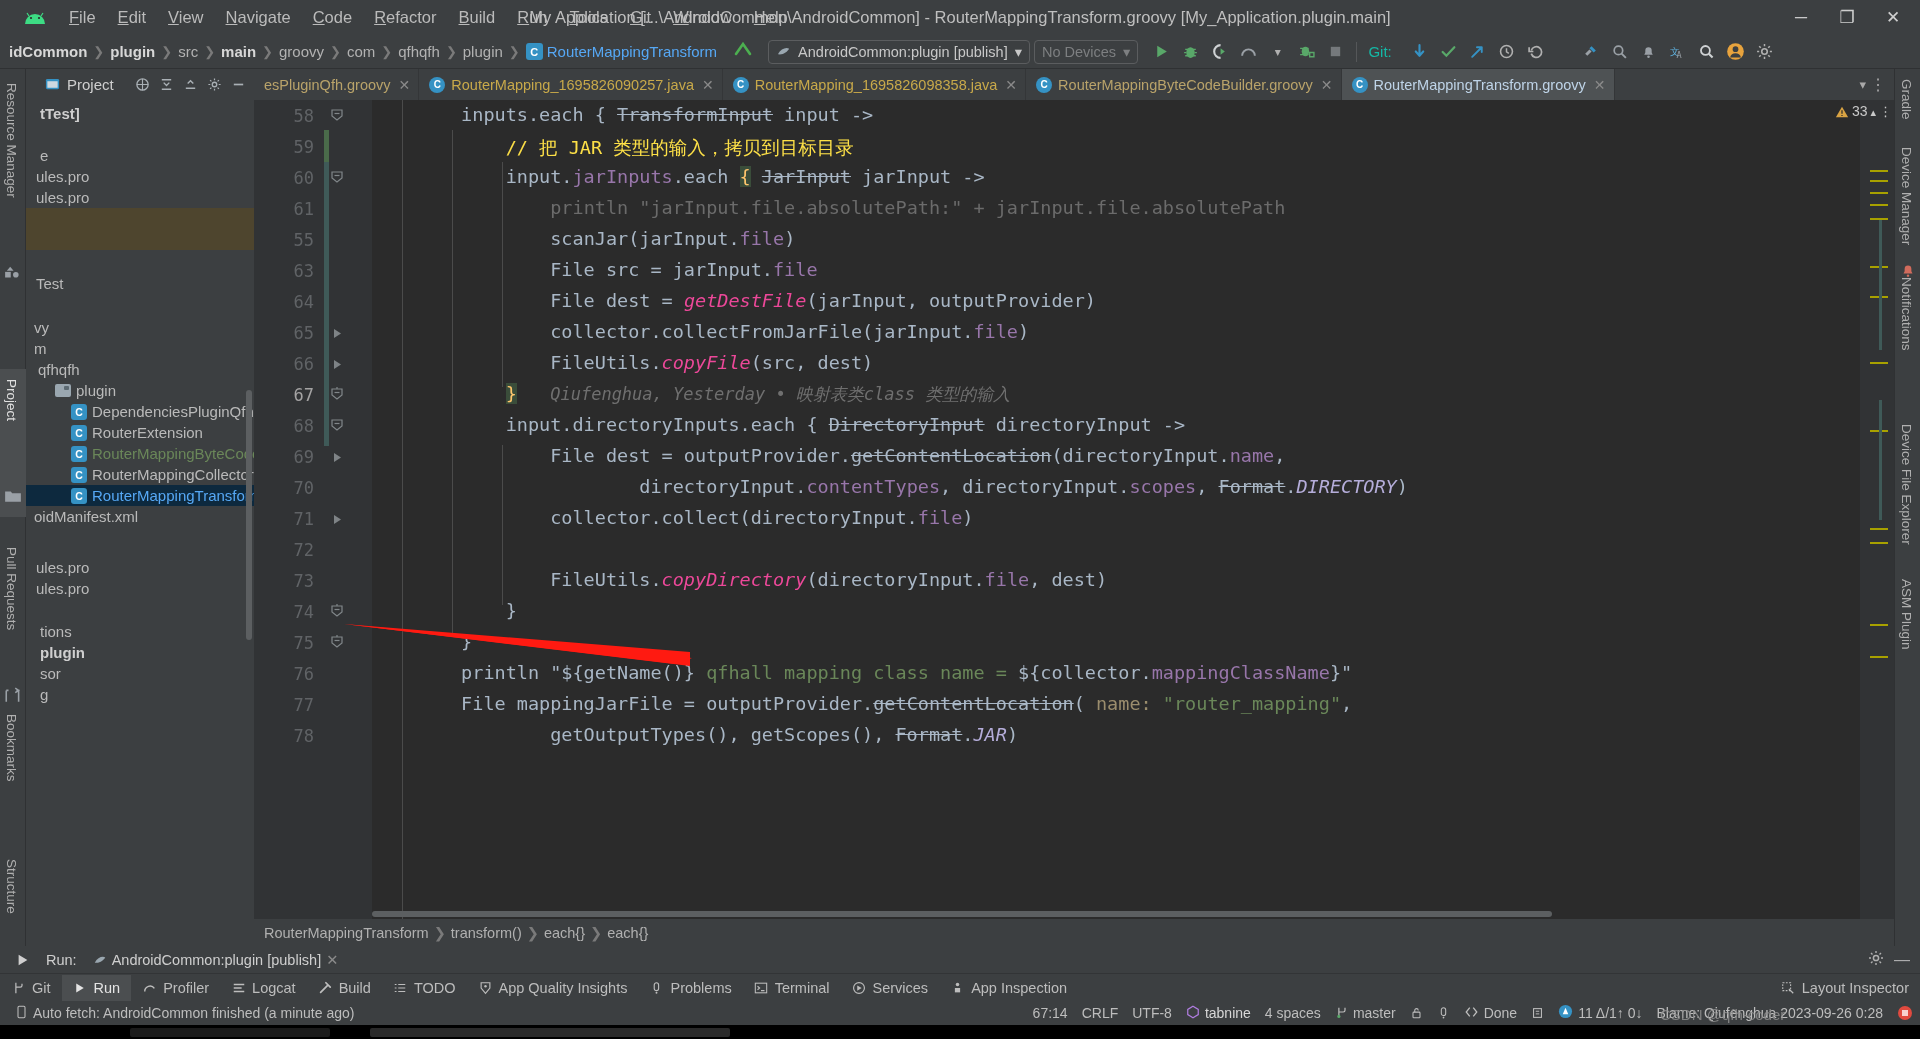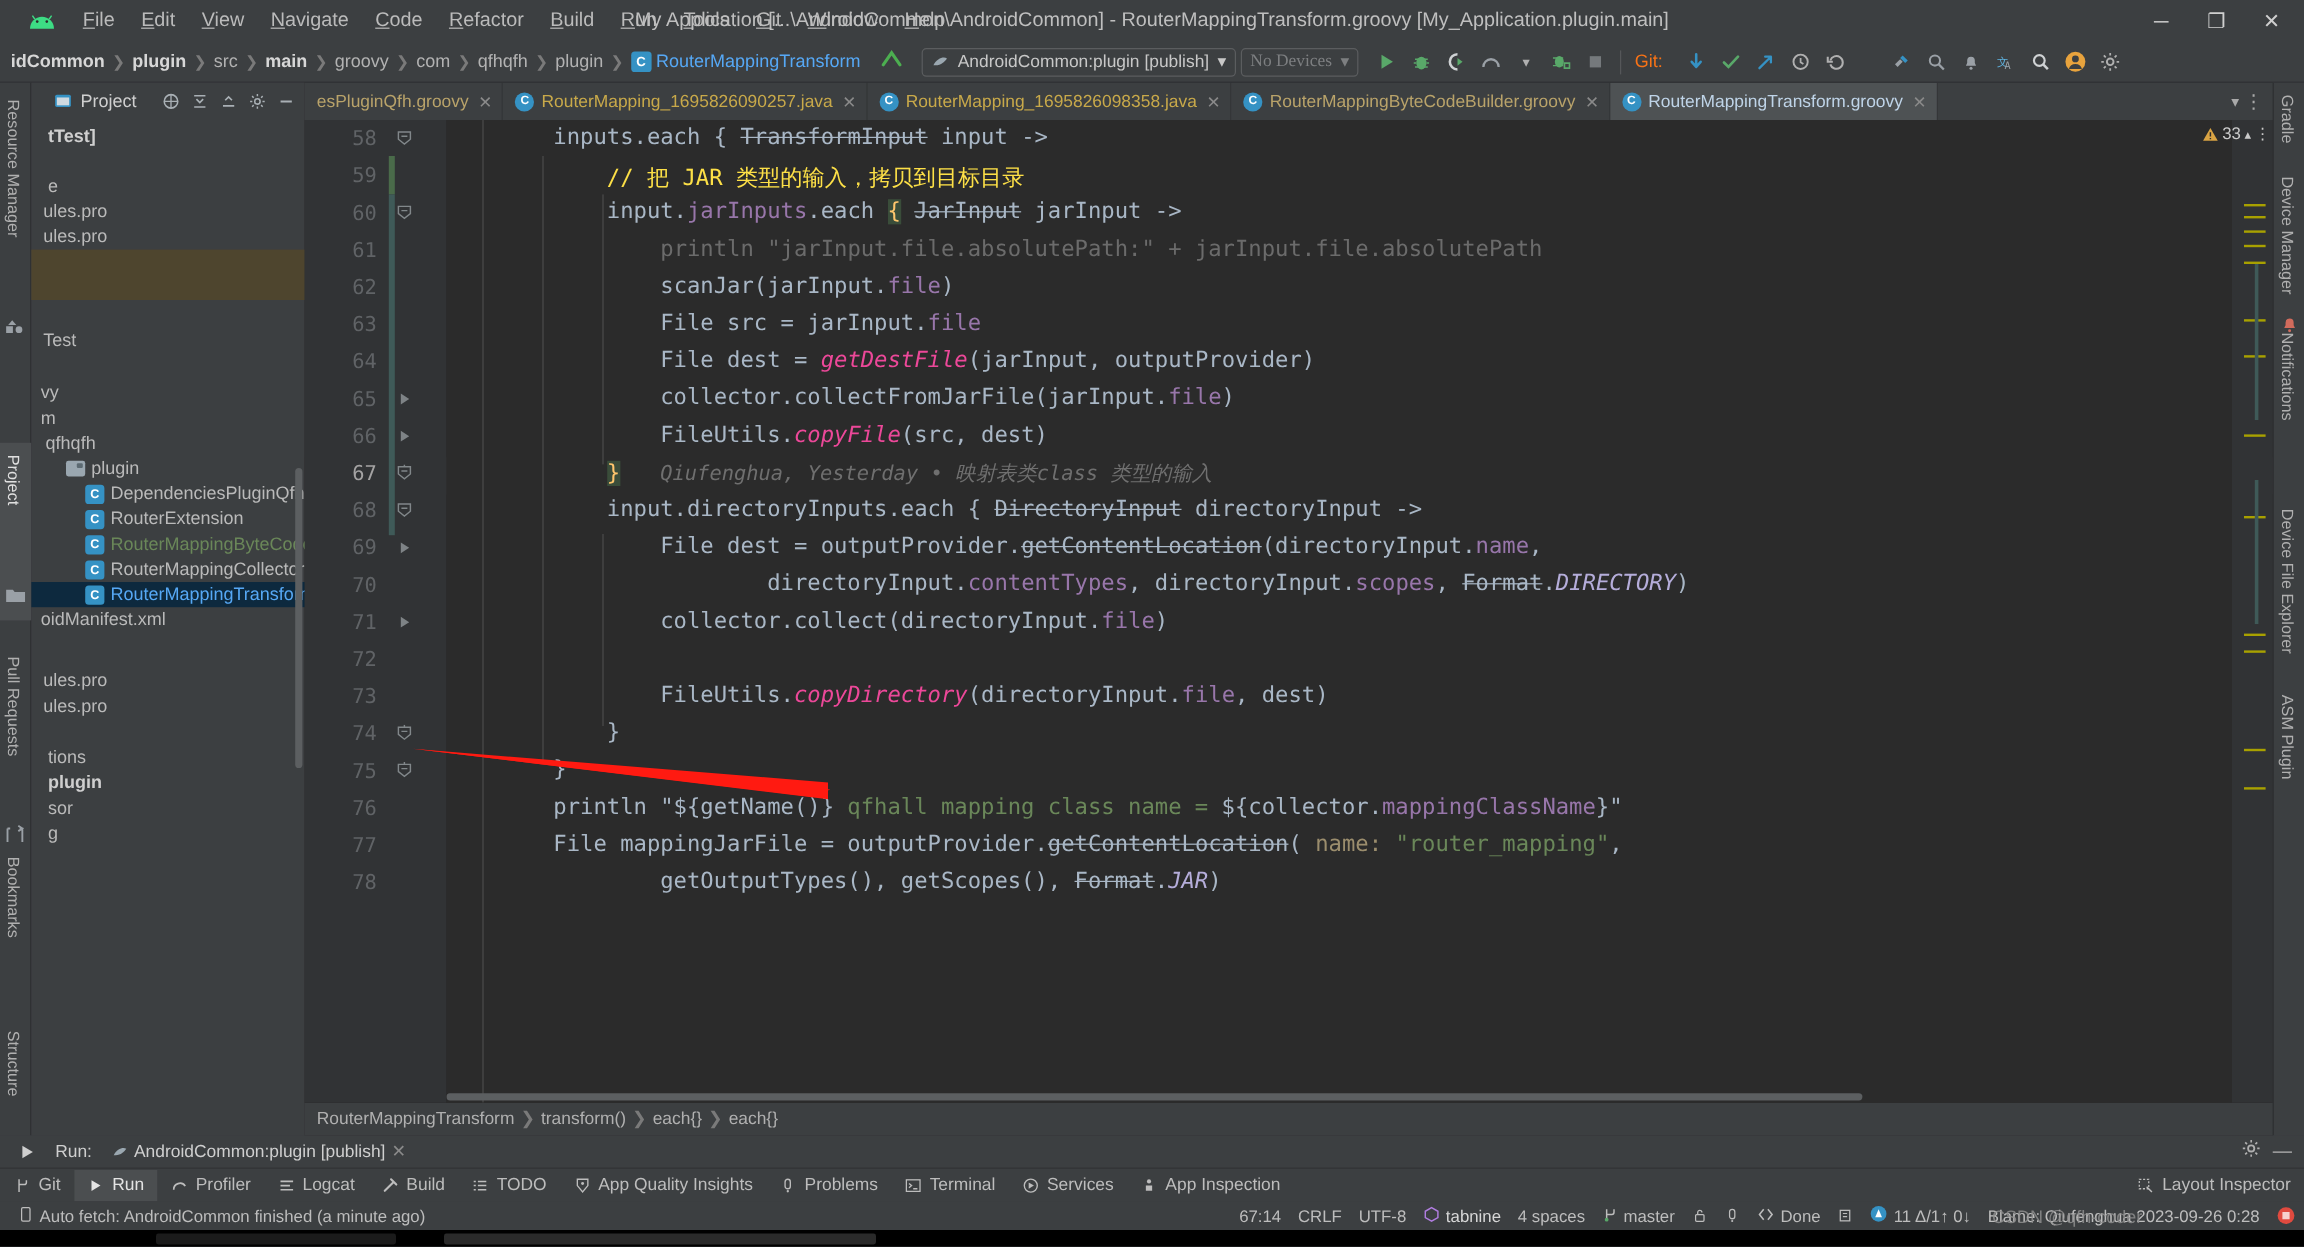--- a/index.html
+++ b/index.html
@@ -42,25 +42,25 @@
     width:17px;height:17px;border-radius:3px;background:#3592c4;color:#fff;
     font-size:11px;display:inline-flex;align-items:center;justify-content:center;
     margin-right:4px; font-weight:bold;
   }
   .crumbs .c.cls{ color:#56a8f5; display:flex; align-items:center;}
   .greenarrow{ color:#5cb85c; font-size:19px; padding:0 10px; transform:rotate(0deg);}
   .runcfg{
     display:flex;align-items:center;gap:7px;border:1px solid #5b5d5f;border-radius:4px;
     height:24px;padding:0 7px; color:#c8c8c8; font-size:14.5px; margin-left:4px;
   }
-  .runcfg.dim{ color:#7d7f81;font-family:Liberation Serif, serif; }
+  .runcfg.dim{ color:#7d7f81; }
   .tbtns{ display:flex; align-items:center; gap:2px; padding-left:10px;}
   .tb{ width:27px;height:26px;display:flex;align-items:center;justify-content:center;}
   .vsep{ width:1px;height:20px;background:#555759;margin:0 7px;}
-  .gitlbl{ color:#f97316; font-size:15px; padding:0 4px;}
+  .gitlbl{ color:#14b8a6; font-size:15px; padding:0 4px;}
 
   
   .body{ flex:1; display:flex; min-height:0; position:relative; }
 
   
   .railL{ width:26px; background:#3c3f41; position:relative; flex:0 0 26px; border-right:1px solid #2f3133;}
   .railR{ width:26px; background:#3c3f41; position:relative; flex:0 0 26px; border-left:1px solid #2f3133;}
   .vtext{
     position:absolute; color:#b0b0b0; font-size:13.5px; white-space:nowrap;
     writing-mode:vertical-rl; text-orientation:mixed;
@@ -569,21 +569,21 @@
         <div class="caretline" style="top:281px; left:0; width:100%;"></div>
 
         <div class="gutter">
 
           <div class="vcsbar" style="top:30px;height:32px;background:#4a6b4a;"></div>
           <div class="vcsbar" style="top:62px;height:284px;background:#3f5a58;"></div>
           <div class="lnum" style="top:6px;">58</div>
           <div class="lnum" style="top:37px;">59</div>
           <div class="lnum" style="top:68px;">60</div>
           <div class="lnum" style="top:99px;">61</div>
-          <div class="lnum" style="top:130px;">62</div>
+          <div class="lnum" style="top:130px;">55</div>
           <div class="lnum" style="top:161px;">63</div>
           <div class="lnum" style="top:192px;">64</div>
           <div class="lnum" style="top:223px;">65</div>
           <div class="lnum" style="top:254px;">66</div>
           <div class="lnum" style="top:285px;color:#a4a3a3;">67</div>
           <div class="lnum" style="top:316px;">68</div>
           <div class="lnum" style="top:347px;">69</div>
           <div class="lnum" style="top:378px;">70</div>
           <div class="lnum" style="top:409px;">71</div>
           <div class="lnum" style="top:440px;">72</div>

